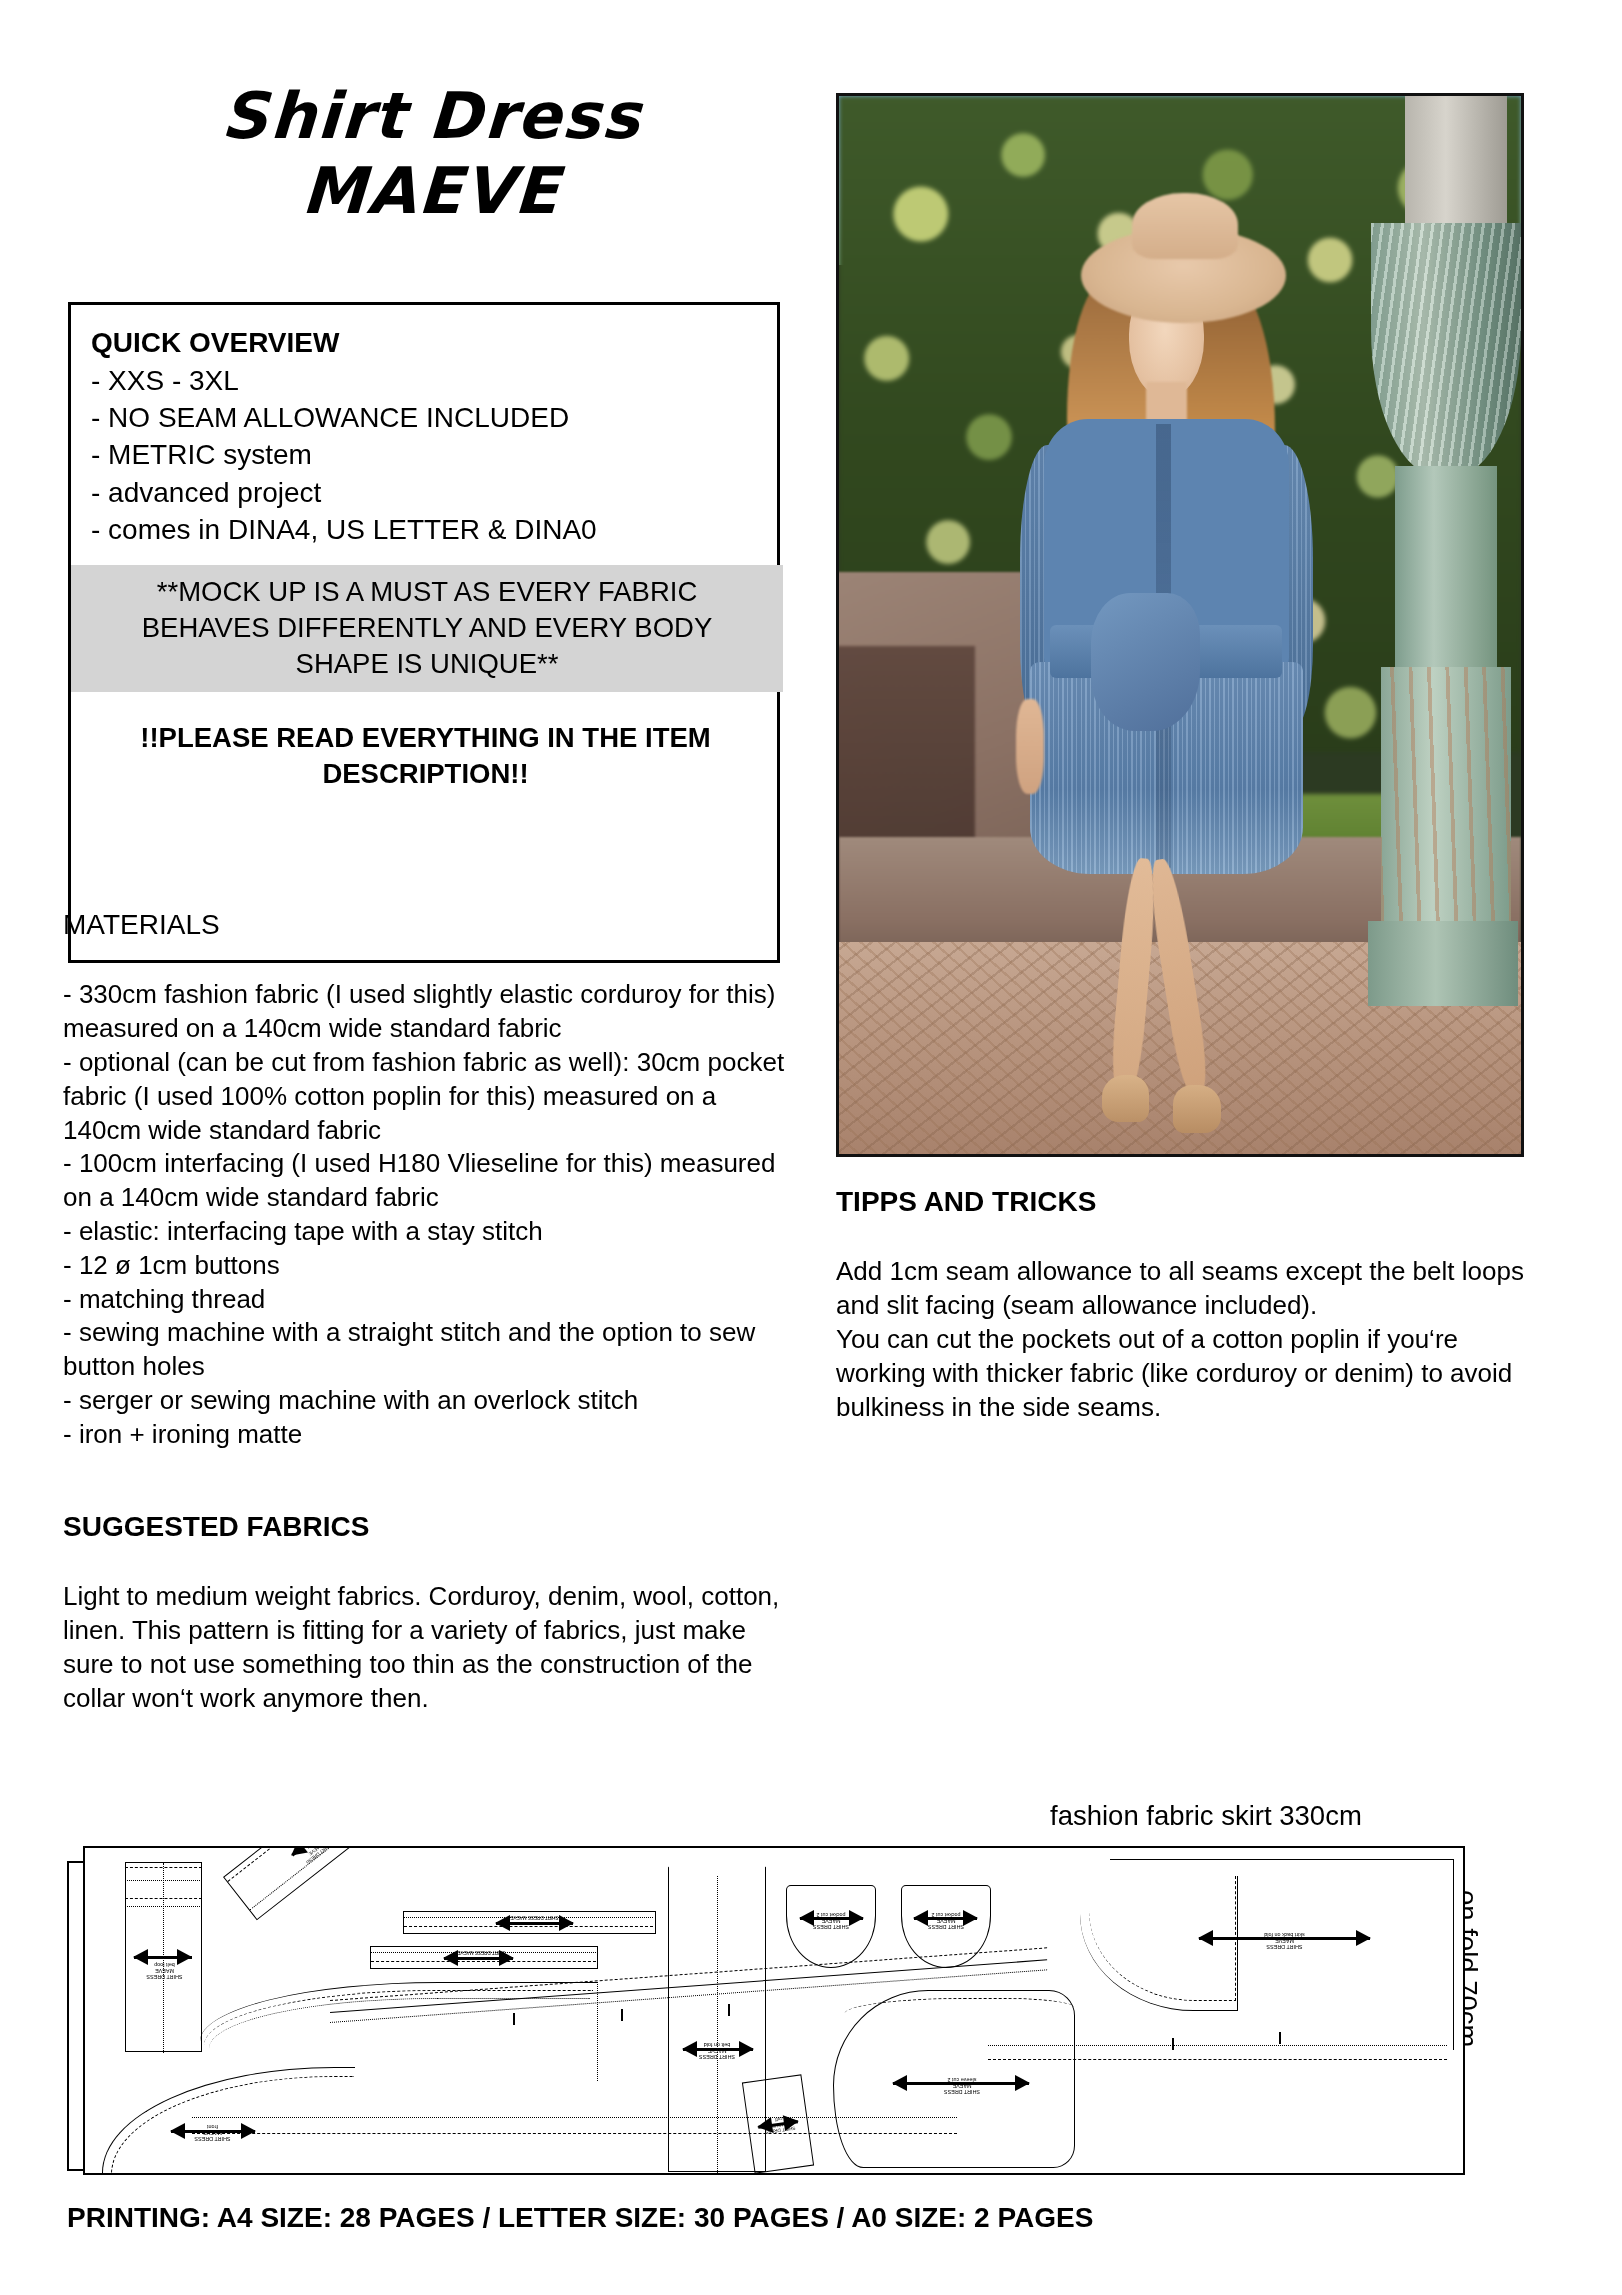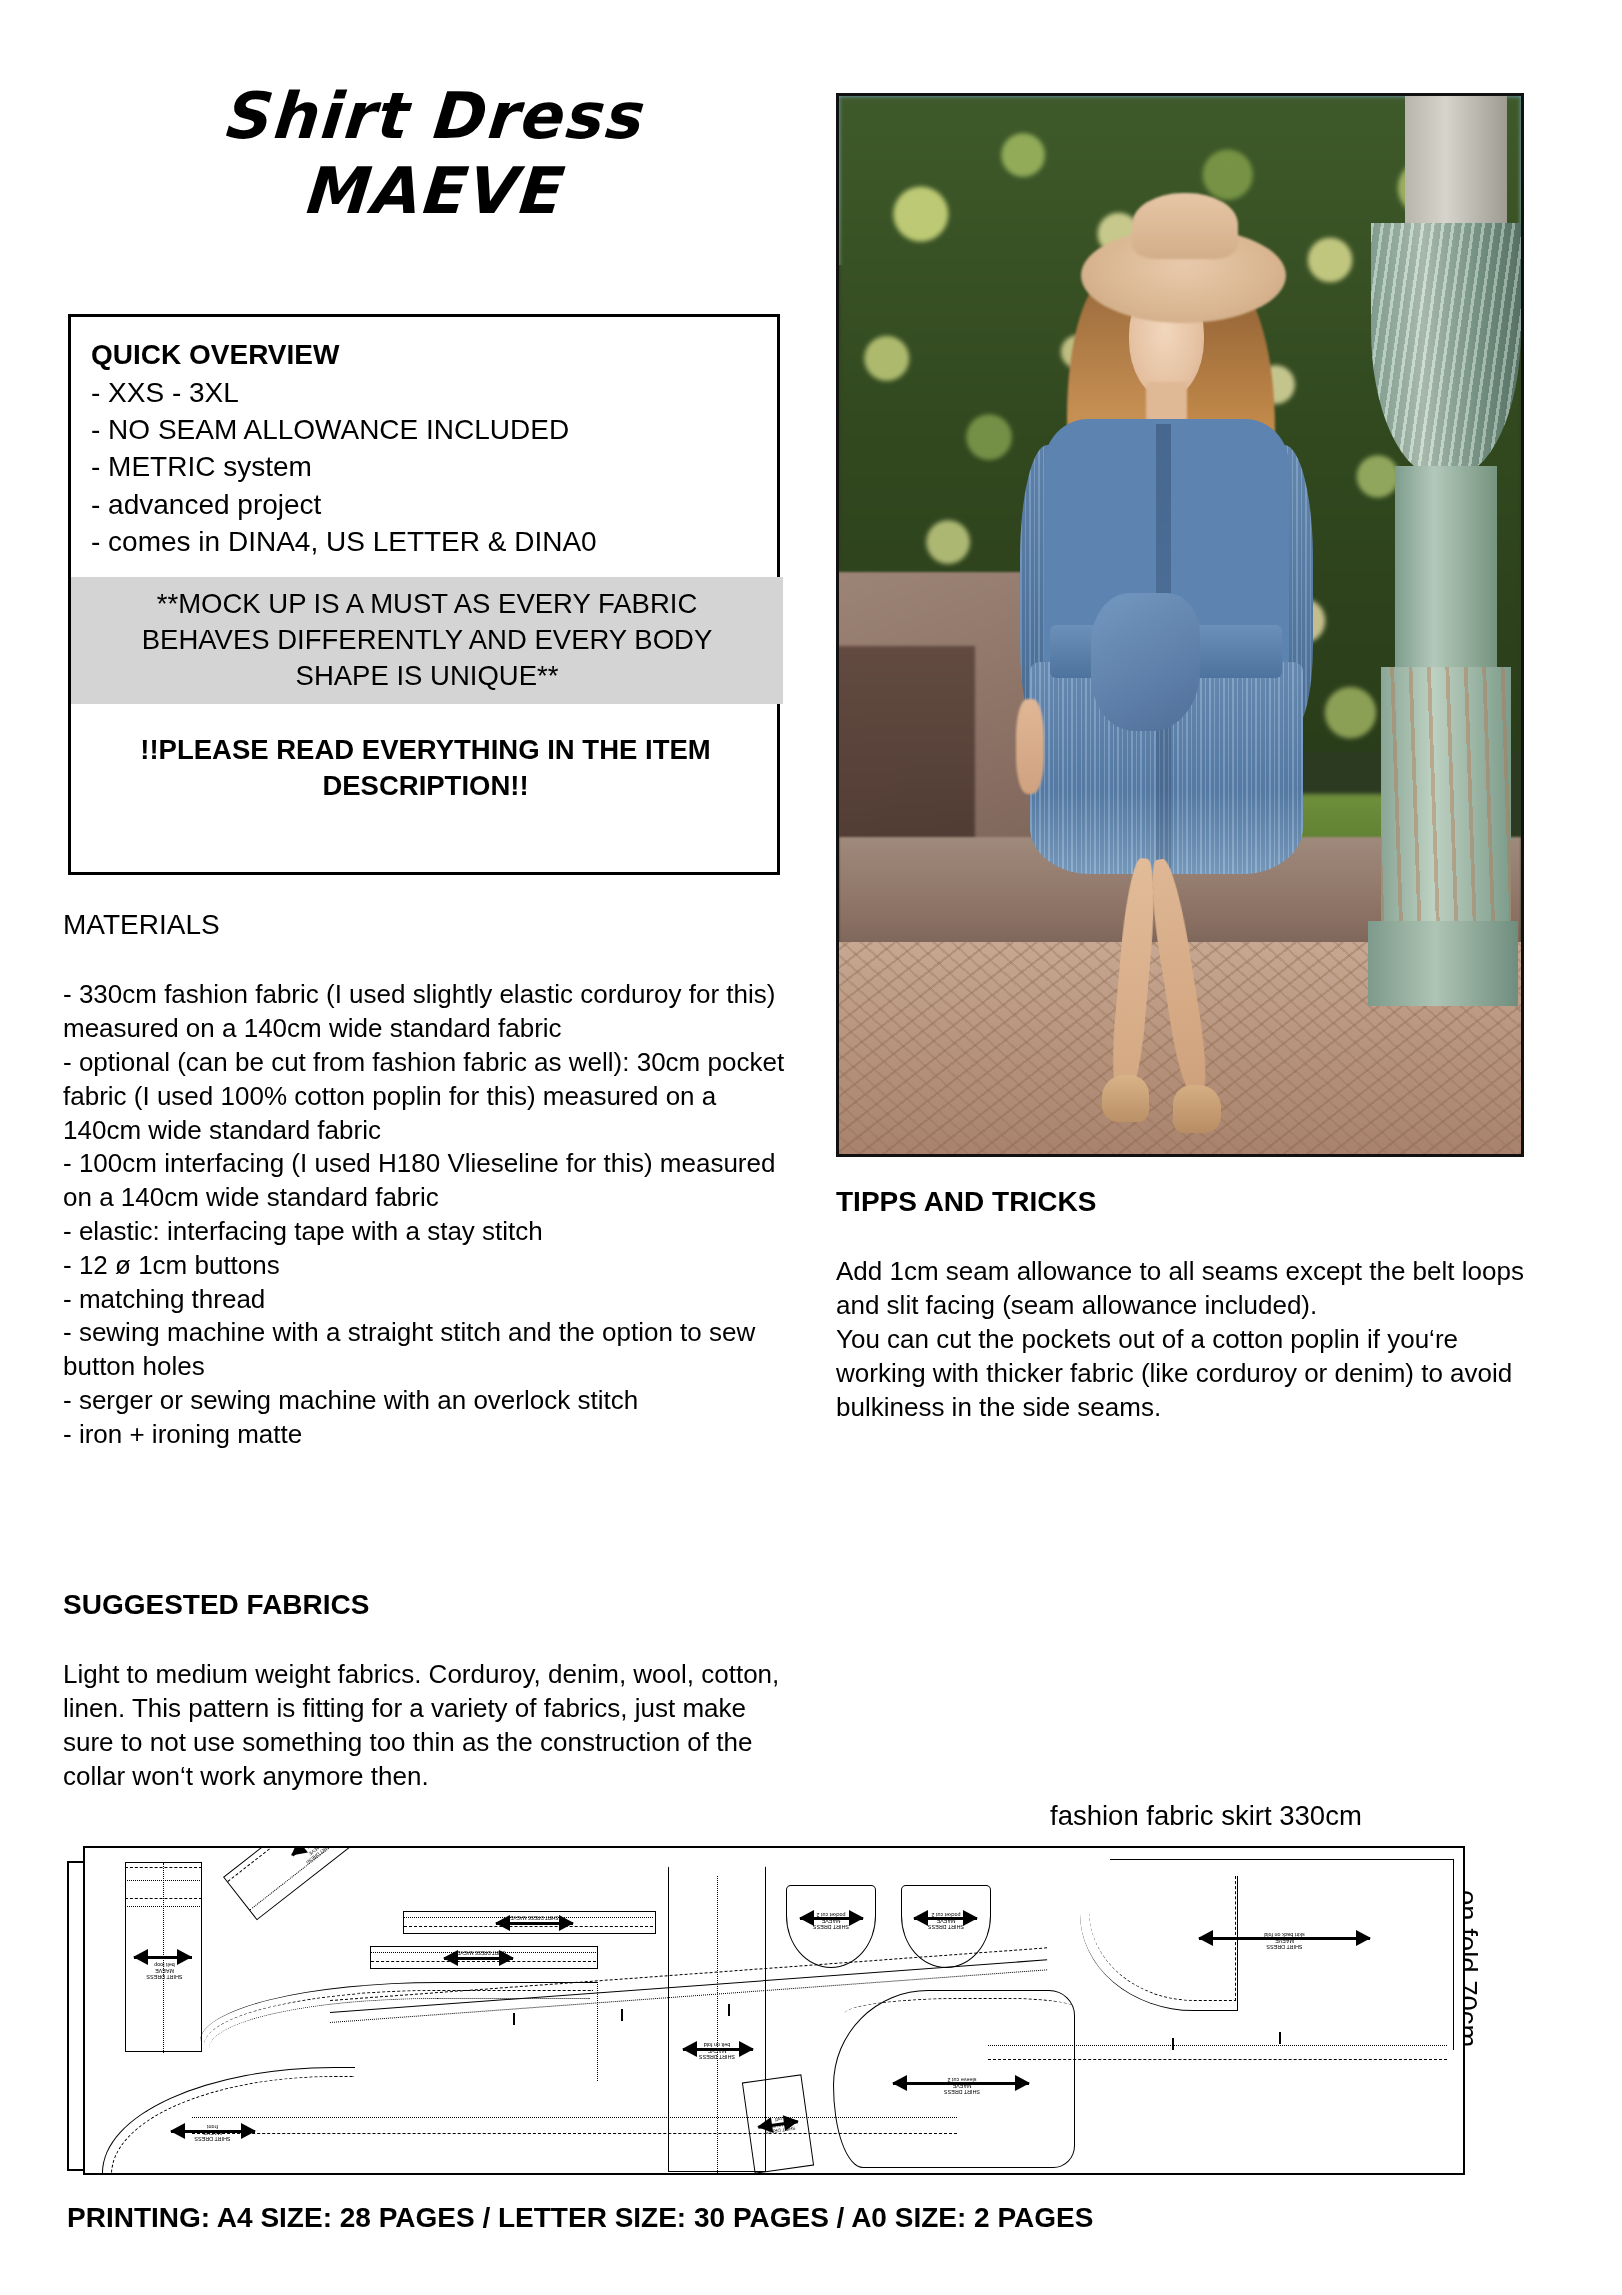--- a/index.html
+++ b/index.html
@@ -18,21 +18,21 @@
     font-weight:700;font-style:italic;
     letter-spacing:1.5px;
     color:#000;line-height:1.0;
     transform:skewX(-6deg);
   }
   #title-l1{font-size:64px;}
   #title-l2{font-size:64px;margin-top:10.7px;}
 
   
   #overview-box{
-    position:absolute;left:68px;top:314px;width:712px;height:561px;
+    position:absolute;left:68px;top:302px;width:712px;height:661px;
     border:3.1px solid #000;box-sizing:border-box;
   }
   #overview-inner{padding:20px 17px 0 20px;}
   .ov-head{font-size:28px;font-weight:bold;line-height:1.32;}
   .ov-item{font-size:28px;line-height:1.33;white-space:nowrap;}
   #mock-banner{
     background:#d4d4d4;margin:17px 0 0 -20px;width:712px;box-sizing:border-box;
     padding:9.2px 23px 10.7px 23px;text-align:center;font-size:27.5px;line-height:1.30;
   }
   #read-note{
@@ -40,21 +40,21 @@
     padding:0 3.1px;
   }
 
   
   #materials-wrap{position:absolute;left:63px;top:907px;width:735px;}
   .sec-head{font-size:28px;line-height:1.3;}
   .sec-head.bold{font-weight:bold;}
   .body-txt{font-size:26px;line-height:1.30;}
   .gap-md{height:35px;}
 
-  #fabrics-wrap{position:absolute;left:63px;top:1587px;width:735px;}
+  #fabrics-wrap{position:absolute;left:63px;top:1509px;width:735px;}
 
   
   #photo{
     position:absolute;left:836px;top:93px;width:688px;height:1064px;
     border:3.8px solid #111;box-sizing:border-box;overflow:hidden;
     background:#2c3a22;
   }
   .ph{position:absolute;}
   
   .sky{left:0;top:0;width:100%;height:16%;

